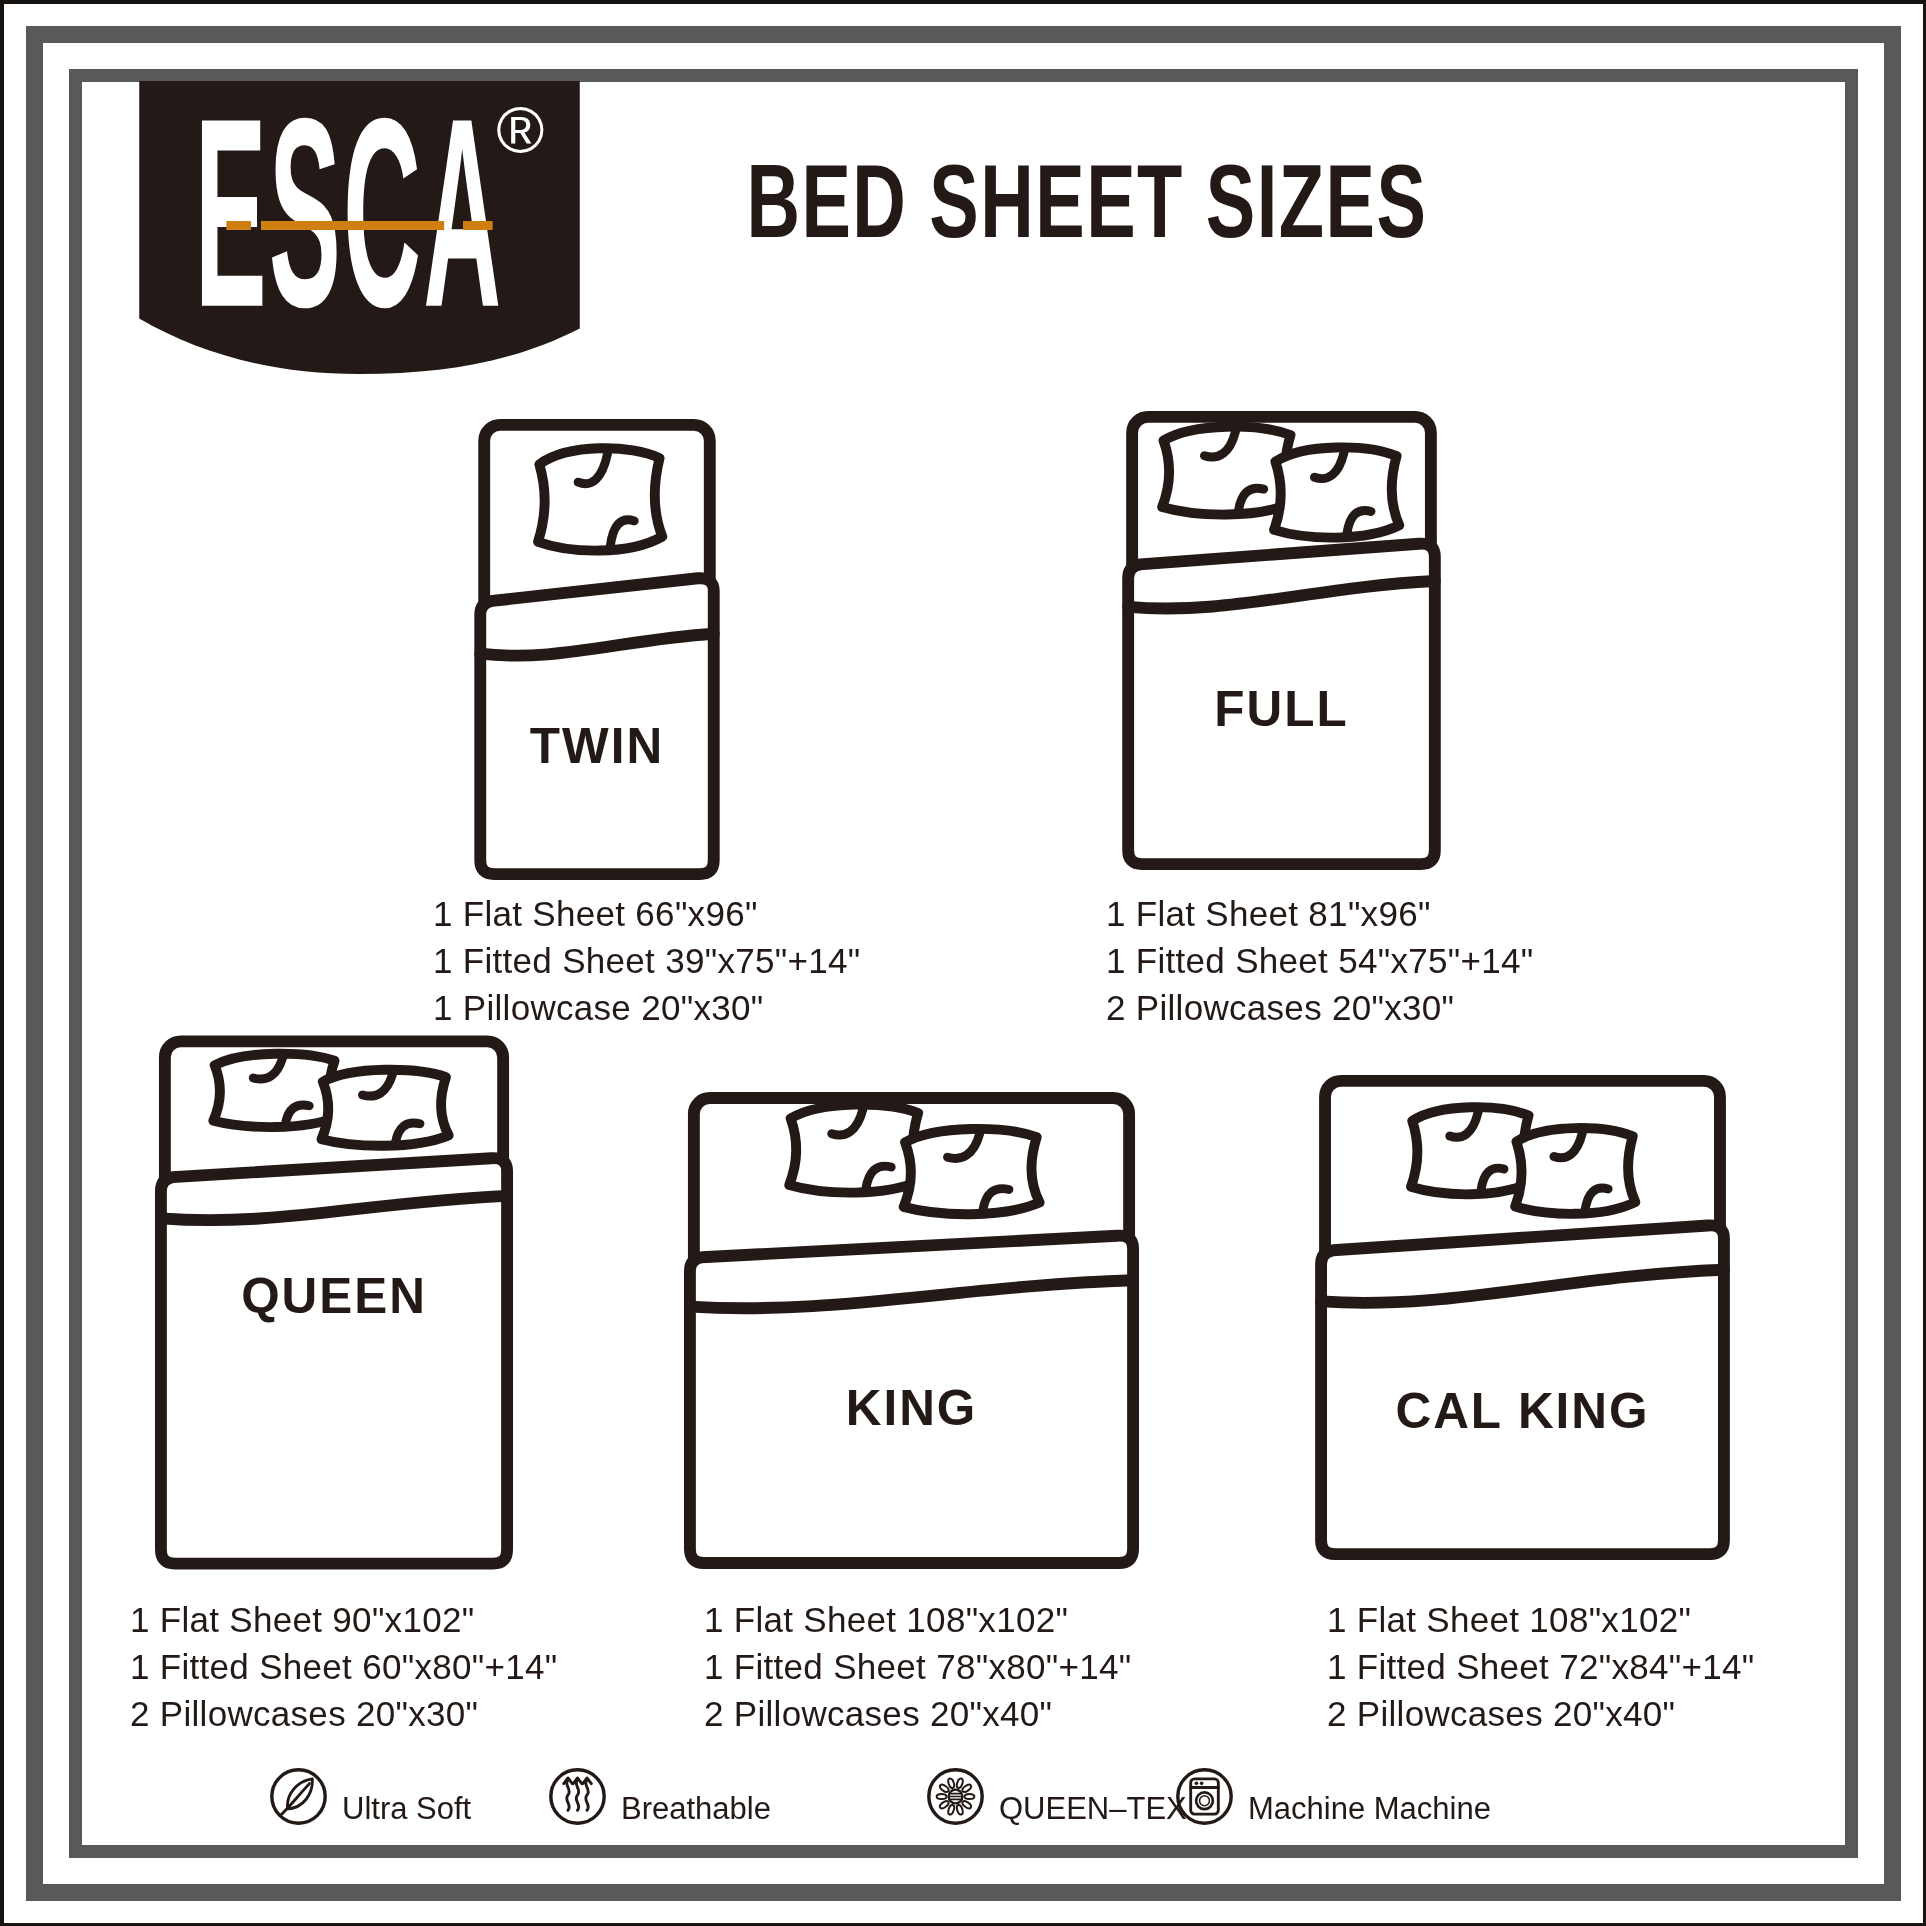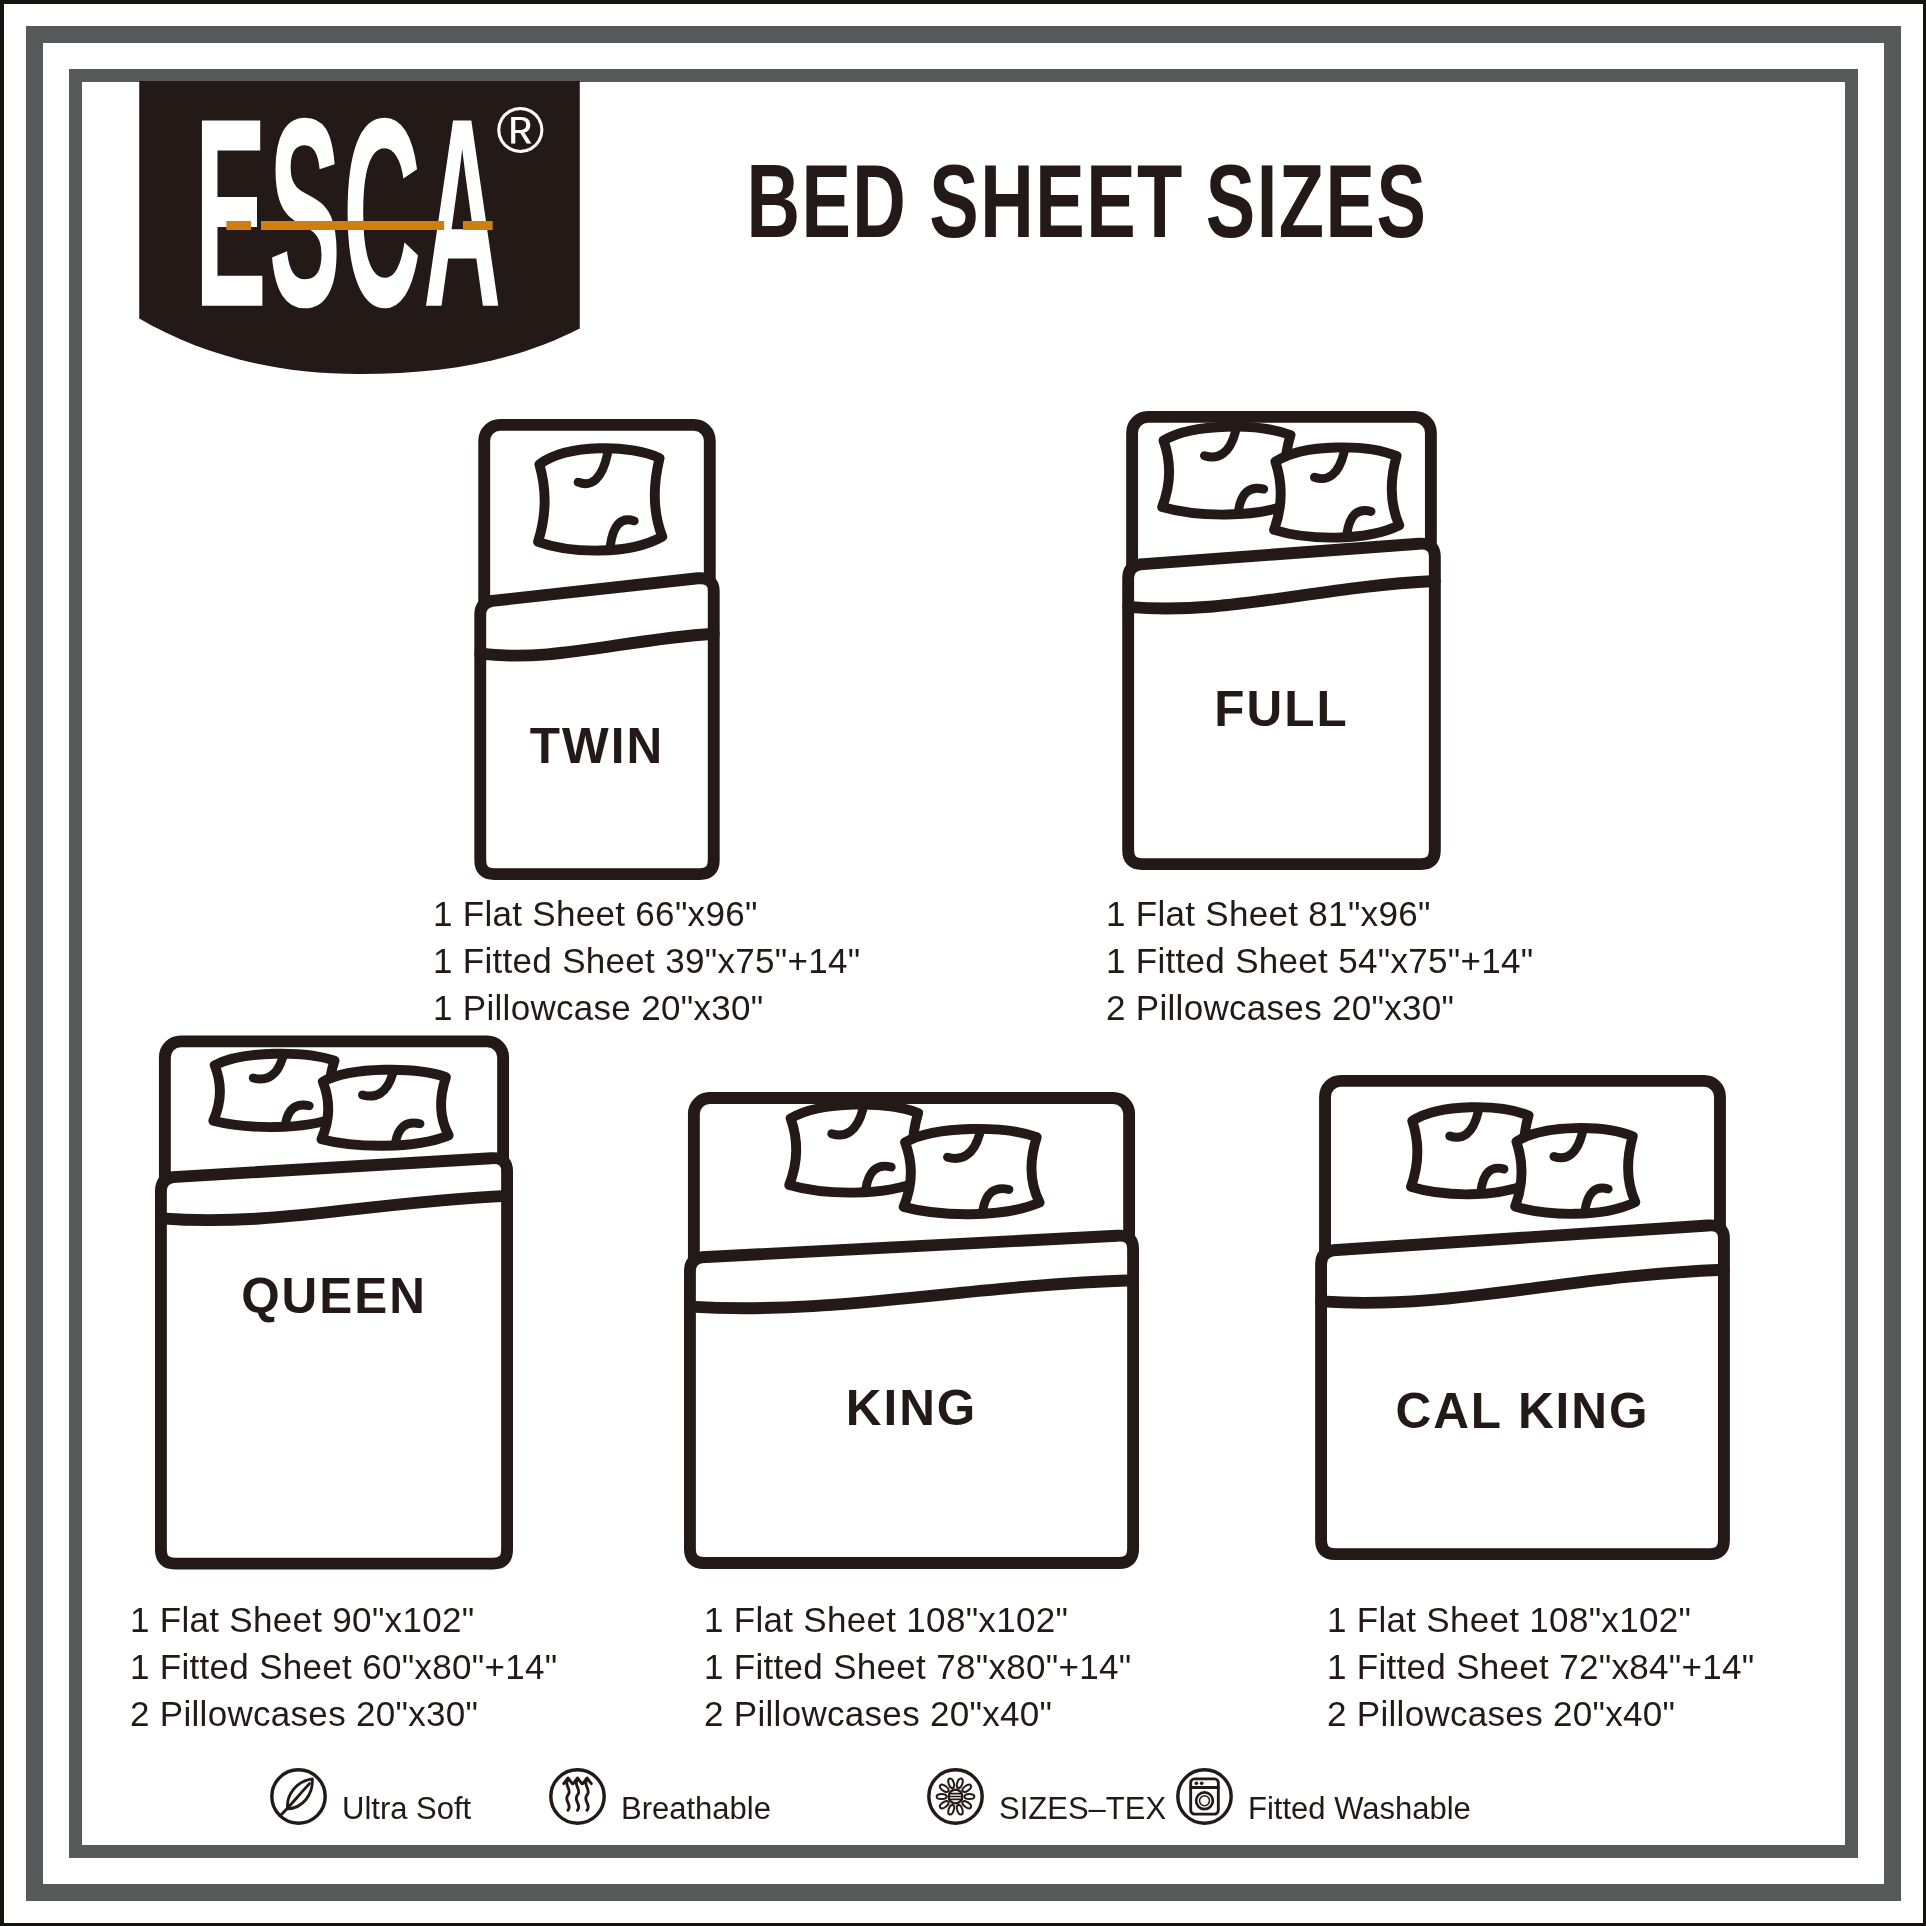--- a/index.html
+++ b/index.html
@@ -198,28 +198,28 @@
         <ellipse cx="36.5" cy="45.9" rx="2.7" ry="5.2" transform="rotate(162 36.5 45.9)"></ellipse>
         <ellipse cx="27.5" cy="45.9" rx="2.7" ry="5.2" transform="rotate(198 27.5 45.9)"></ellipse>
         <ellipse cx="20.2" cy="40.6" rx="2.7" ry="5.2" transform="rotate(234 20.2 40.6)"></ellipse>
         <ellipse cx="17.4" cy="32.0" rx="2.7" ry="5.2" transform="rotate(270 17.4 32.0)"></ellipse>
         <ellipse cx="20.2" cy="23.4" rx="2.7" ry="5.2" transform="rotate(306 20.2 23.4)"></ellipse>
         <ellipse cx="27.5" cy="18.1" rx="2.7" ry="5.2" transform="rotate(342 27.5 18.1)"></ellipse>
         <ellipse cx="36.5" cy="18.1" rx="2.7" ry="5.2" transform="rotate(378 36.5 18.1)"></ellipse>
         <ellipse cx="43.8" cy="23.4" rx="2.7" ry="5.2" transform="rotate(414 43.8 23.4)"></ellipse>
       </g>
   </svg>
-  <span>SIZES–TEX</span>
+  <span>QUEEN–TEX</span>
 </div>
 
 <div class="feature" style="left:1174px;top:1766px">
   <svg width="61" height="61" viewBox="0 0 64 64" fill="none" stroke="#231916" stroke-linecap="round" stroke-linejoin="round">
     <circle cx="32" cy="32" r="28" stroke-width="3.6"></circle>
     <rect x="17.5" y="13.5" width="29" height="37" rx="4" stroke-width="3"></rect>
     <path d="M17.5,22.5 H46.5" stroke-width="3"></path>
     <circle cx="23.5" cy="18.2" r="1.9" fill="#231916" stroke="none"></circle>
     <circle cx="29" cy="18.2" r="1.9" fill="#231916" stroke="none"></circle>
     <circle cx="32" cy="36.5" r="8.8" stroke-width="2.8"></circle>
     <circle cx="32" cy="36.5" r="5.2" stroke-width="1.6"></circle>
   </svg>
-  <span>Fitted Washable</span>
+  <span>Machine Machine</span>
 </div>
 
 
 </body></html>

